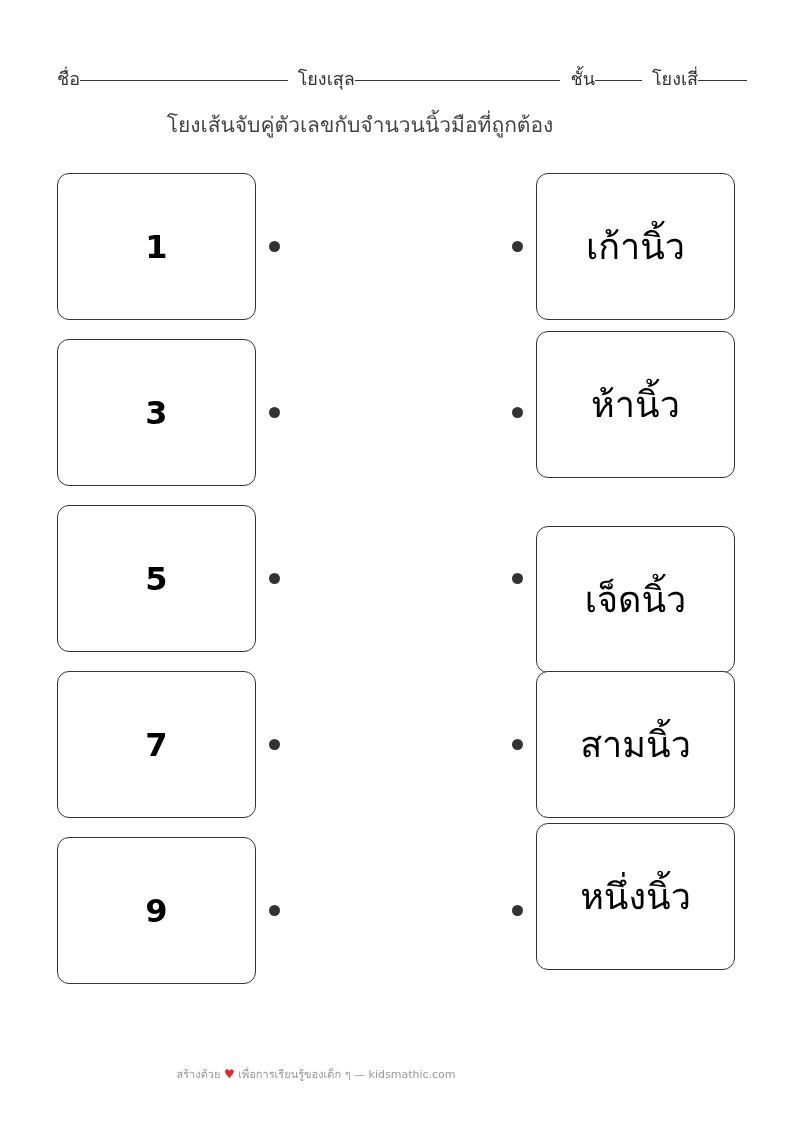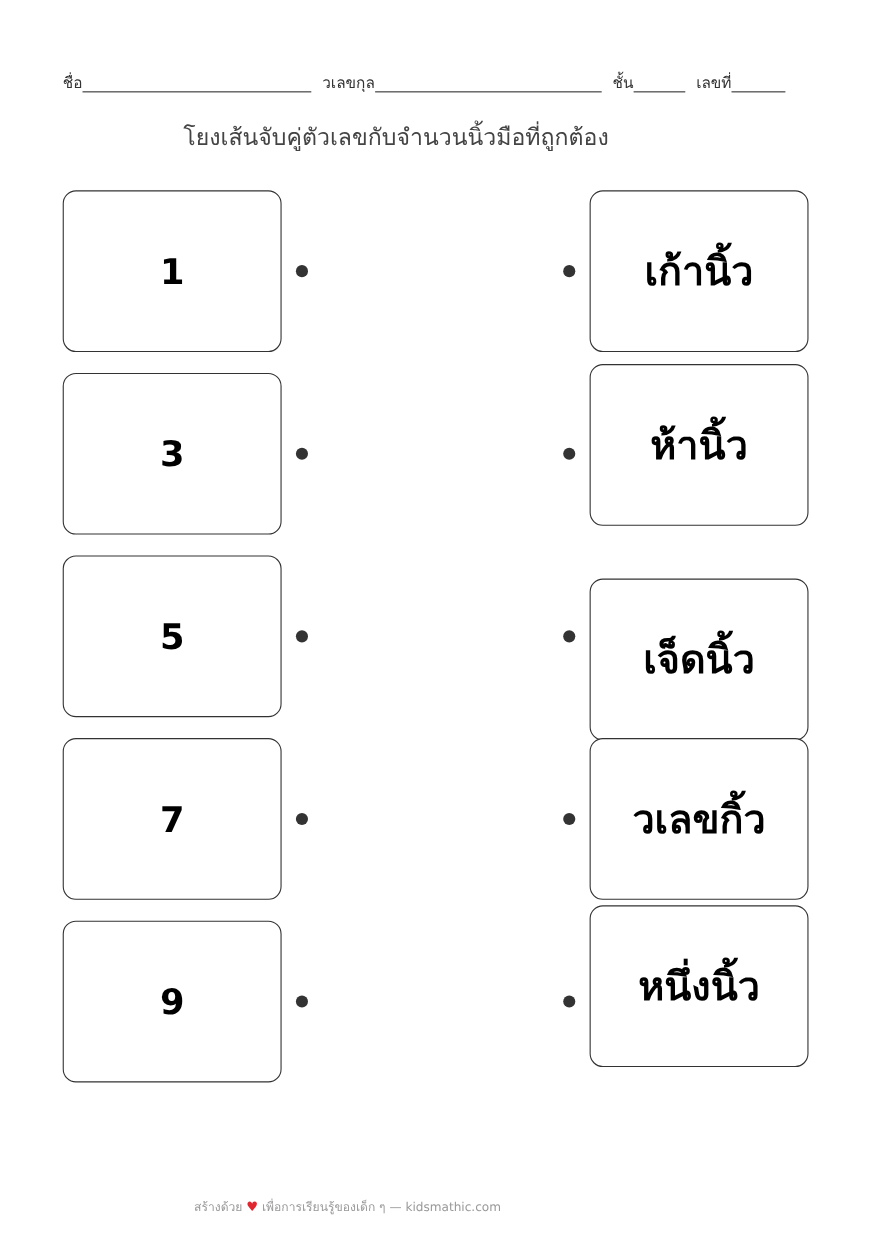--- a/index.html
+++ b/index.html
@@ -1,48 +1,48 @@
 <!DOCTYPE html>
 <html><head>
 <meta charset="utf-8">
 <style>
   html, body { margin:0; padding:0; background:#ffffff; }
   body { width:794px; height:1123px; position:relative; overflow:hidden;
          font-family:"DejaVu Sans", "Liberation Sans", sans-serif; color:#222; }
   .header { position:absolute; top:64px; left:57px; width:690px; height:22px;
-            display:flex; align-items:center; font-size:14px; color:#333; }
+            display:flex; align-items:flex-start; font-size:18px; color:#333; }
   .header .lbl { white-space:nowrap; }
   .header .line { border-bottom:1px solid #333; height:16px; margin-right:10px; }
   .title { position:absolute; top:108px; left:0; width:720px; text-align:center;
            font-size:21px; color:#444; }
   .box { position:absolute; width:199px; height:147px; border:1.6px solid #333;
          border-radius:12px; box-sizing:border-box; display:flex;
          align-items:center; justify-content:center; background:#fff; }
   .box.left { left:57px; }
   .box.right { left:536px; }
   .num { font-size:32px; font-weight:bold; color:#000; }
-  .word { font-size:36px; font-weight:bold; color:#000; }
+  .word { font-size:36px; font-weight:normal; color:#000; }
   .dot { position:absolute; width:11px; height:11px; border-radius:50%; background:#333; }
   .dot.left { left:269px; }
   .dot.right { left:512px; }
-  .footer { position:absolute; top:1088px; left:0; width:632px; text-align:center;
+  .footer { position:absolute; top:1065px; left:0; width:632px; text-align:center;
             font-size:11px; color:#999; }
   .heart { color:#e0262f; font-size:12px; }
 </style>
 </head>
 <body>
 
 <div class="header">
   <span class="lbl">ชื่อ</span>
   <span class="line" style="width:208px"></span>
-  <span class="lbl">วเลขกุล</span>
+  <span class="lbl">โยงเสุล</span>
   <span class="line" style="width:206px"></span>
   <span class="lbl">ชั้น</span>
   <span class="line" style="width:47px"></span>
-  <span class="lbl">เลขที่</span>
+  <span class="lbl">โยงเสี่</span>
   <span class="line" style="width:49px;margin-right:0"></span>
 </div>
 
 <div class="title">โยงเส้นจับคู่ตัวเลขกับจำนวนนิ้วมือที่ถูกต้อง</div>
 
 <div class="box left" style="top:173px">
     <span class="num">1</span>
   </div>
 <div class="box left" style="top:339px">
     <span class="num">3</span>
@@ -72,21 +72,21 @@
 <div class="box right" style="top:173px">
     <span class="word">เก้านิ้ว</span>
   </div>
 <div class="box right" style="top:331px">
     <span class="word">ห้านิ้ว</span>
   </div>
 <div class="box right" style="top:526px">
     <span class="word">เจ็ดนิ้ว</span>
   </div>
 <div class="box right" style="top:671px">
-    <span class="word">วเลขกิ้ว</span>
+    <span class="word">สามนิ้ว</span>
   </div>
 <div class="box right" style="top:823px">
     <span class="word">หนึ่งนิ้ว</span>
   </div>
 
 <div class="footer">
   <span>สร้างด้วย</span>
   <span class="heart">♥</span>
   <span>เพื่อการเรียนรู้ของเด็ก ๆ — kidsmathic.com</span>
 </div>

